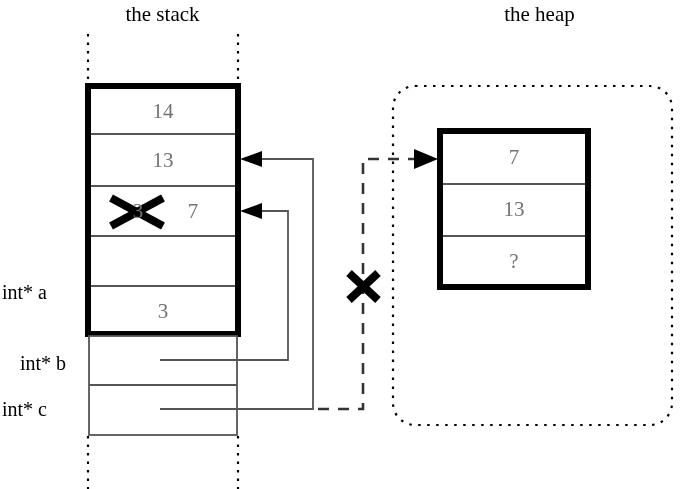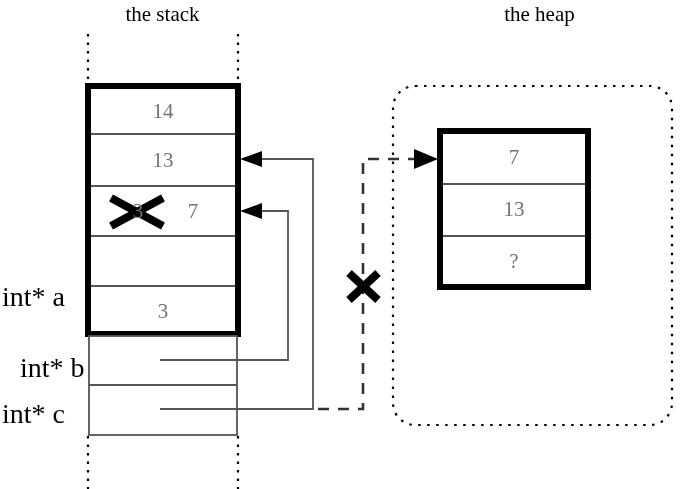--- a/index.html
+++ b/index.html
@@ -34,21 +34,21 @@
 
   .cellval {
     position: absolute;
     font-size: 21px;
     color: #737373;
     text-align: center;
     white-space: nowrap;
   }
   .varlabel {
     position: absolute;
-    font-size: 28px;
+    font-size: 20px;
     color: #000;
     white-space: nowrap;
     text-align: left;
   }
 </style>
 </head>
 <body>
 
 <div id="canvas">
 

